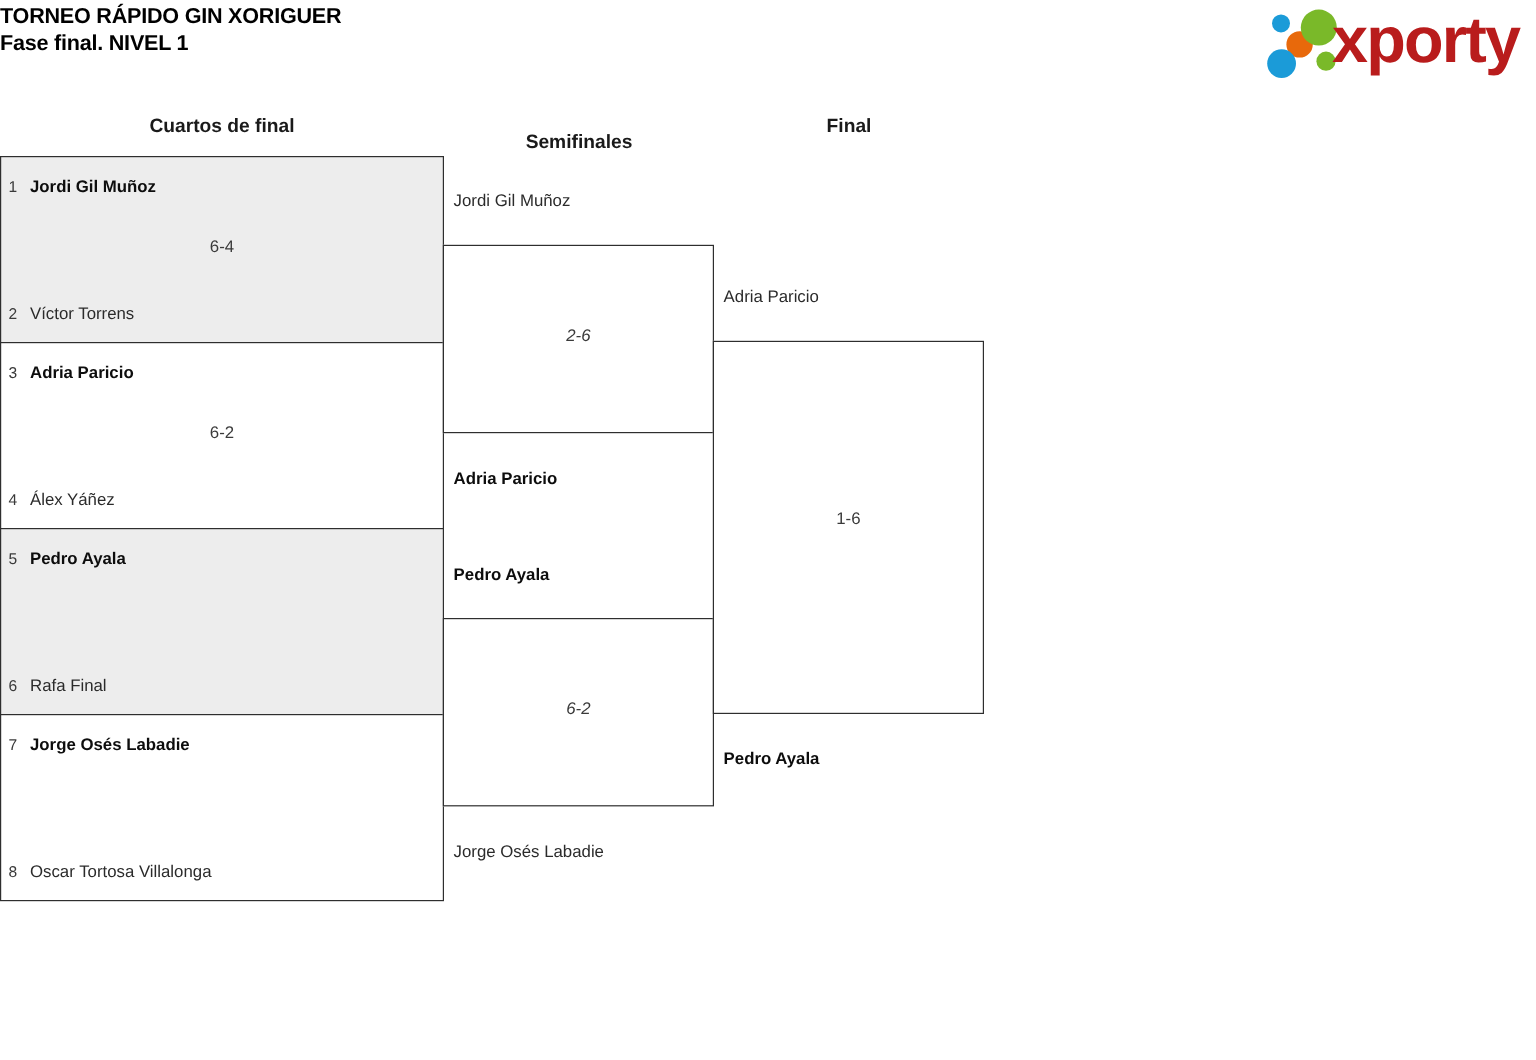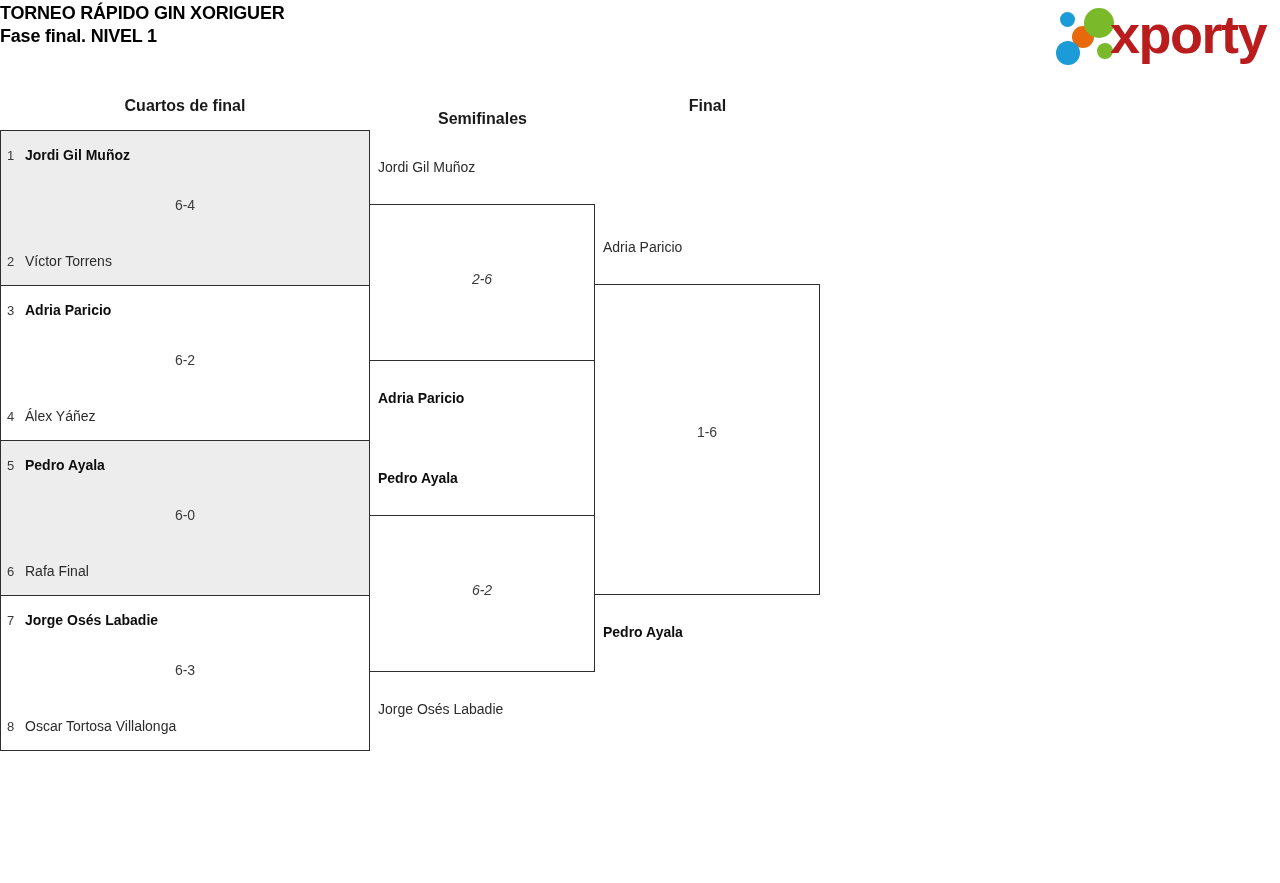--- a/index.html
+++ b/index.html
@@ -207,33 +207,31 @@
       <span class="seed">4</span>
       <span class="pname">Álex Yáñez</span>
     </div>
   </div>
 
   <div class="match qf shaded" id="match-qf-2">
     <div class="slot slot-top">
       <span class="seed">5</span>
       <span class="pname winner">Pedro Ayala</span>
     </div>
-    <div class="score">6-0</div>
     <div class="slot slot-bottom">
       <span class="seed">6</span>
       <span class="pname">Rafa Final</span>
     </div>
   </div>
 
   <div class="match qf" id="match-qf-3">
     <div class="slot slot-top">
       <span class="seed">7</span>
       <span class="pname winner">Jorge Osés Labadie</span>
     </div>
-    <div class="score">6-3</div>
     <div class="slot slot-bottom">
       <span class="seed">8</span>
       <span class="pname">Oscar Tortosa Villalonga</span>
     </div>
   </div>
 
   <div class="match sf noseed" id="match-sf-0">
     <div class="slot slot-top">
       <span class="pname">Jordi Gil Muñoz</span>
     </div>

